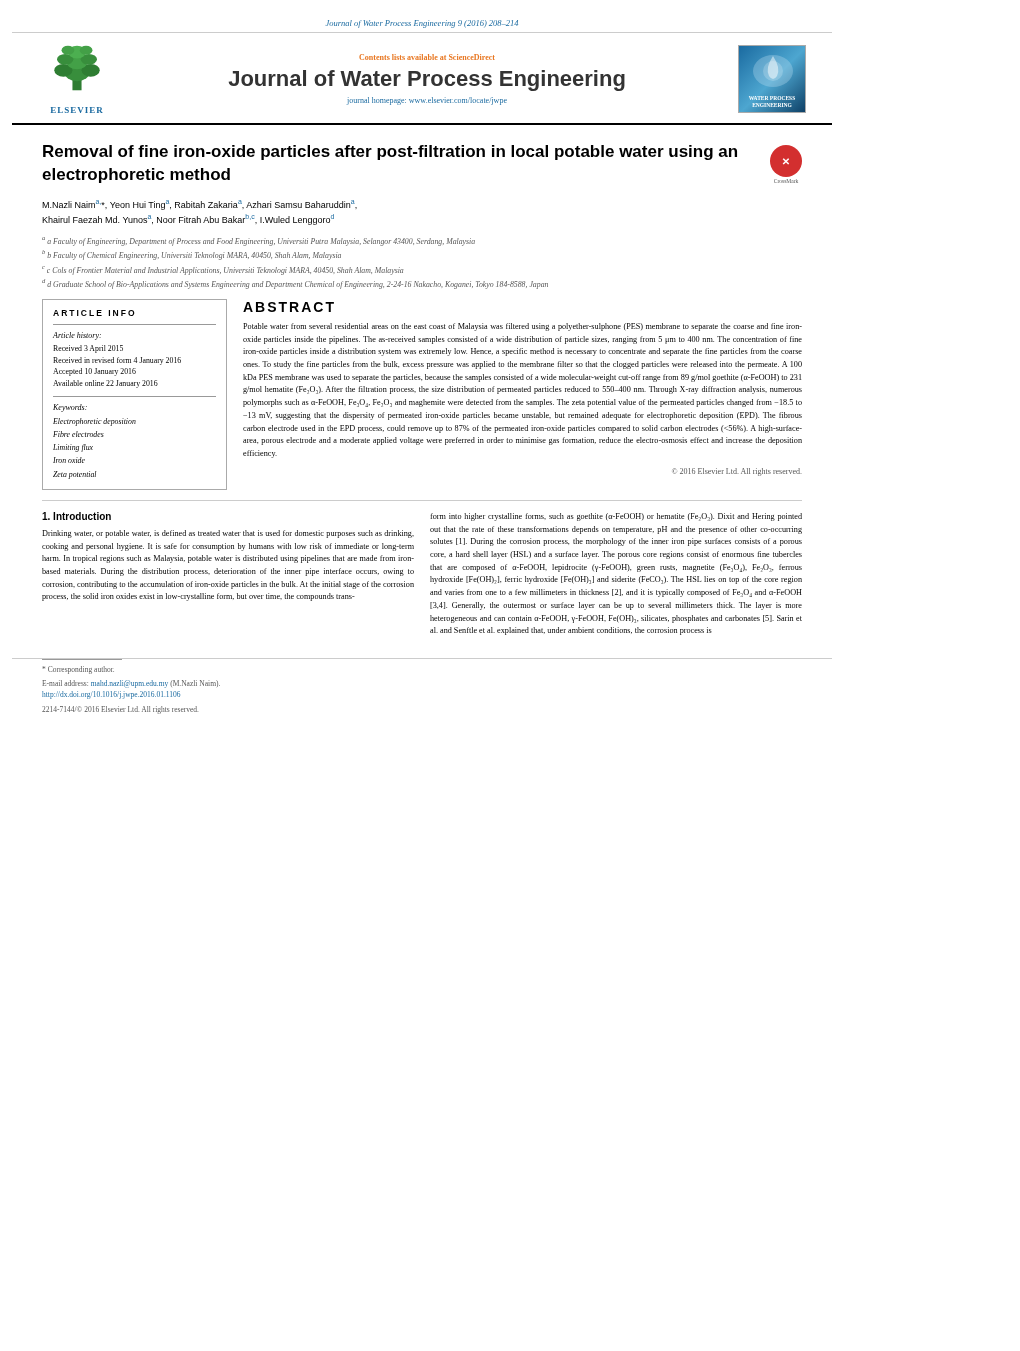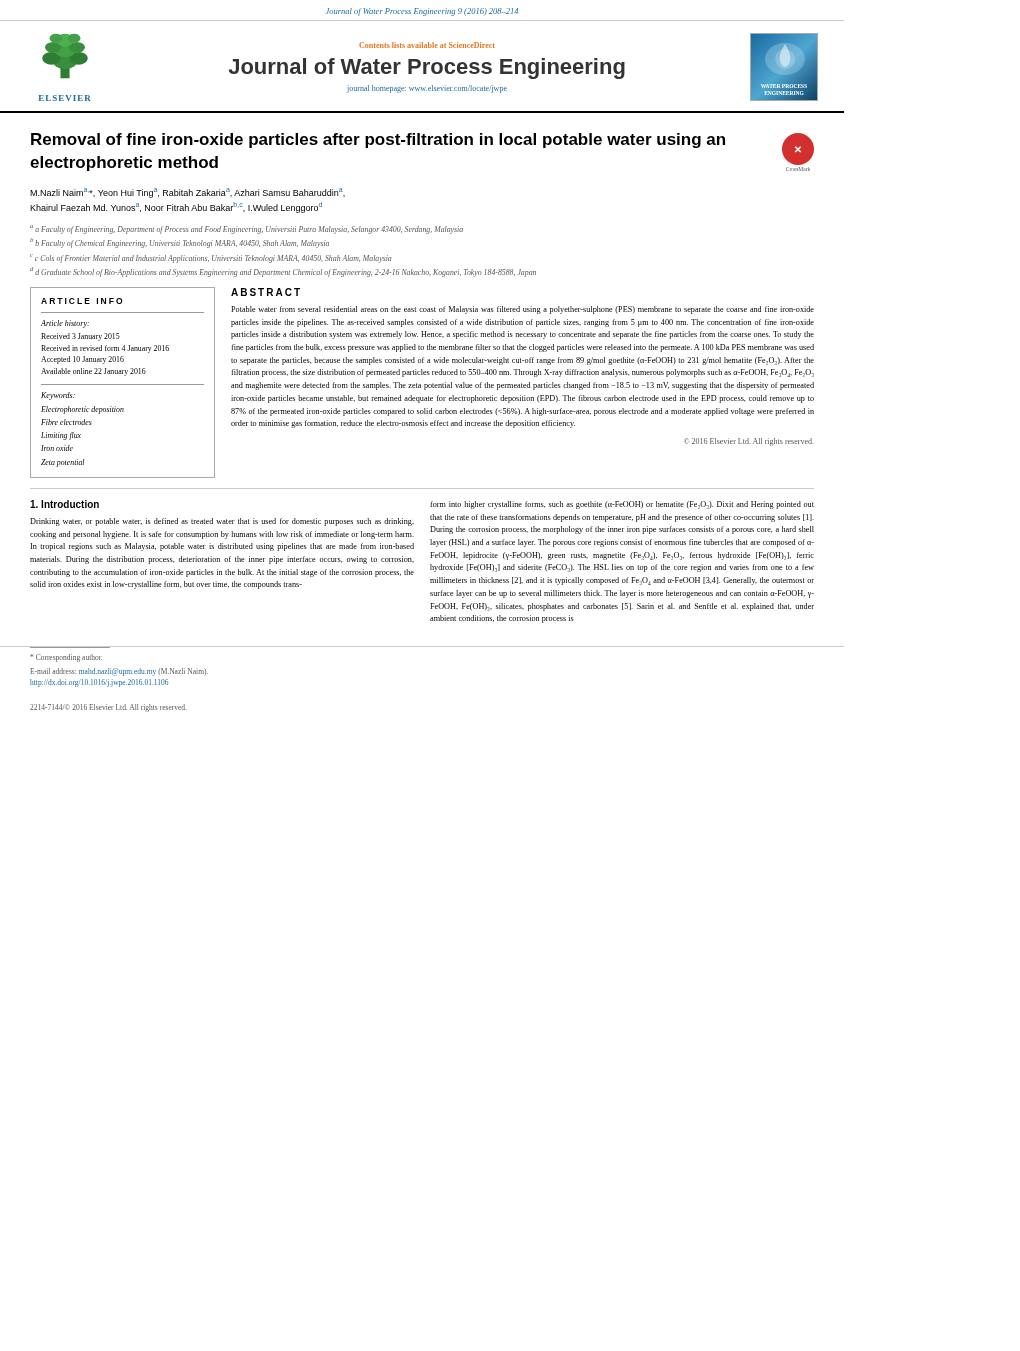--- a/index.html
+++ b/index.html
@@ -9,21 +9,21 @@
       font-size: 9.5px;
       color: #000;
       width: 1020px;
       min-height: 1351px;
     }
 
     .page {
       width: 844px;
       min-height: 1351px;
       background: #fff;
-      padding: 0;
+      padding: 12px;
     }
 
     
     .top-bar {
       text-align: center;
       padding: 6px 0 4px 0;
       font-size: 8.5px;
       color: #1a6aa0;
       border-bottom: 1px solid #ccc;
     }
@@ -211,21 +211,21 @@
       margin: 6px 0;
     }
     .keywords-list {
       font-size: 7.8px;
       line-height: 1.7;
       font-style: italic;
     }
 
     
     .abstract-section-title {
-      font-size: 10px;
+      font-size: 14px;
       font-weight: bold;
       letter-spacing: 2px;
       text-transform: uppercase;
       margin-bottom: 6px;
       font-family: Arial, sans-serif;
     }
     .abstract-text {
       font-size: 8.2px;
       line-height: 1.55;
       text-align: justify;
@@ -281,21 +281,21 @@
     }
     .footnote-line a { color: #1a6aa0; text-decoration: none; }
     .doi-line {
       font-size: 7.5px;
       color: #1a6aa0;
       margin-top: 2px;
     }
     .footer-copyright {
       font-size: 7.5px;
       color: #555;
-      margin-top: 16px;
+      margin-top: 6px;
     }
 
     
     .tree-svg {
       width: 70px;
       height: 50px;
     }
   </style>
 </head>
 <body>
@@ -380,21 +380,21 @@
       <div><sup>d</sup> <span>d Graduate School of Bio-Applications and Systems Engineering and Department Chemical of Engineering, 2-24-16 Nakacho, Koganei, Tokyo 184-8588, Japan</span></div>
     </div>
 
     <div class="two-col">
 
       <div class="col-left">
         <div class="article-info-box">
           <div class="info-section-title">ARTICLE INFO</div>
           <hr class="divider-line">
           <div class="info-subsection-title">Article history:</div>
-          <div class="info-row">Received 3 January 2015</div>
+          <div class="info-row">Received 3 April 2015</div>
           <div class="info-row">Received in revised form 4 January 2016</div>
           <div class="info-row">Accepted 10 January 2016</div>
           <div class="info-row">Available online 22 January 2016</div>
           <hr class="divider-line">
           <div class="info-subsection-title">Keywords:</div>
           <div class="keywords-list">
             <div>Electrophoretic deposition</div>
             <div>Fibre electrodes</div>
             <div>Limiting flux</div>
             <div>Iron oxide</div>

